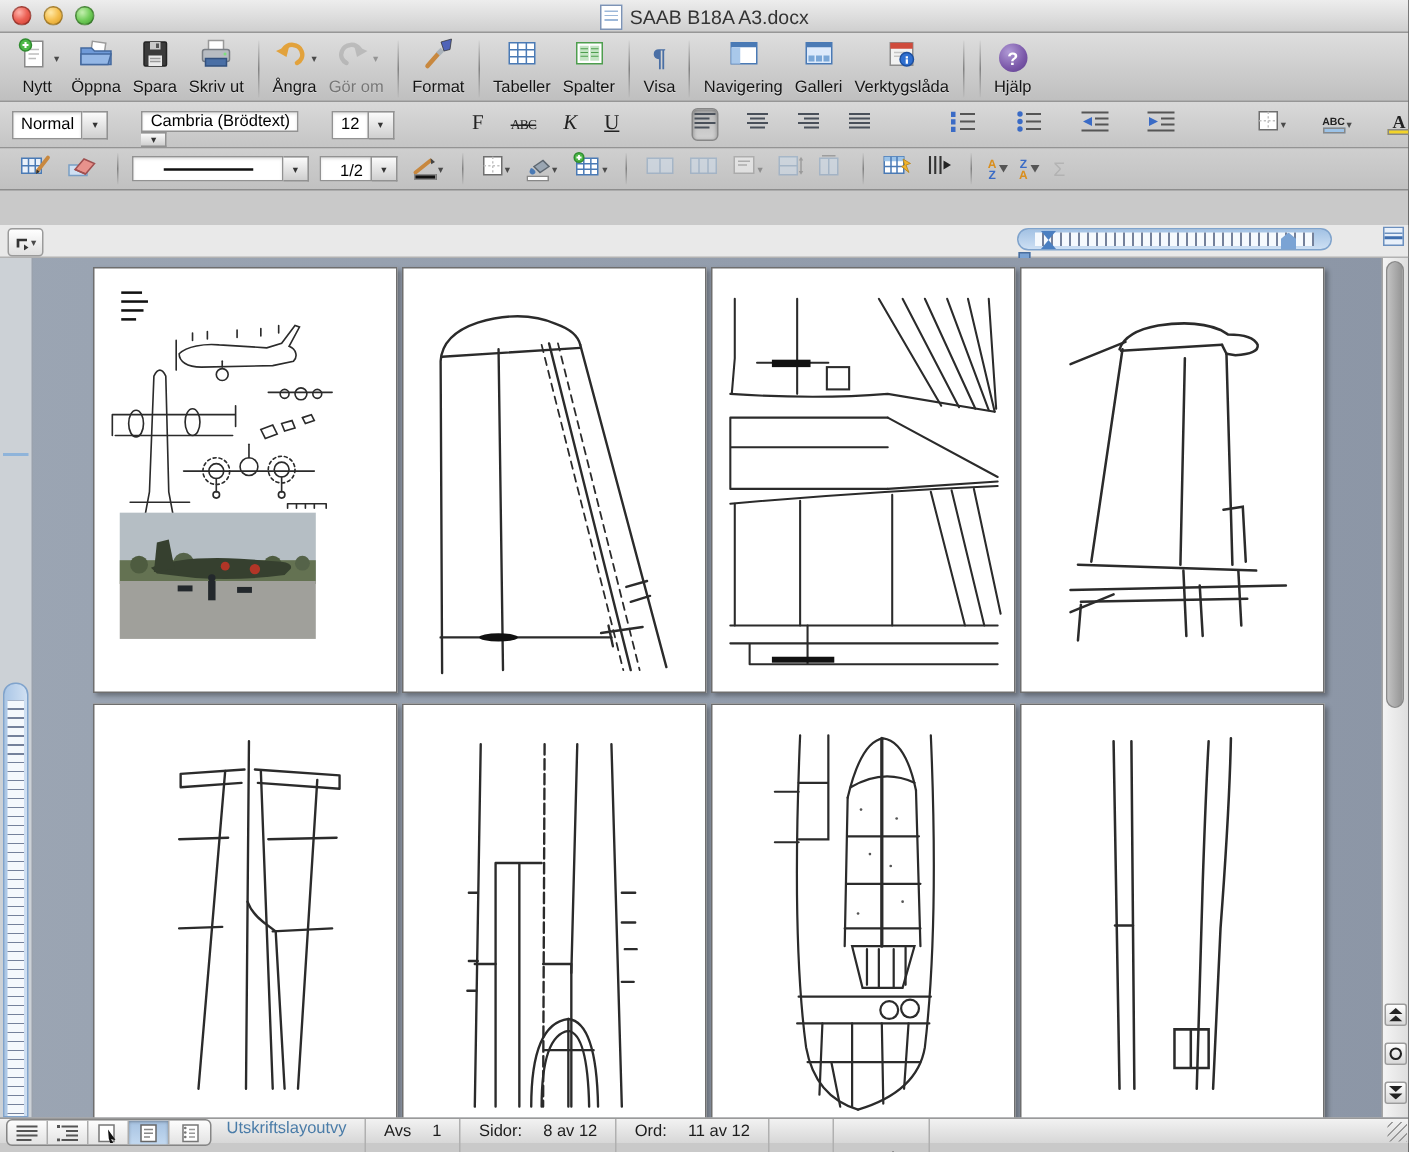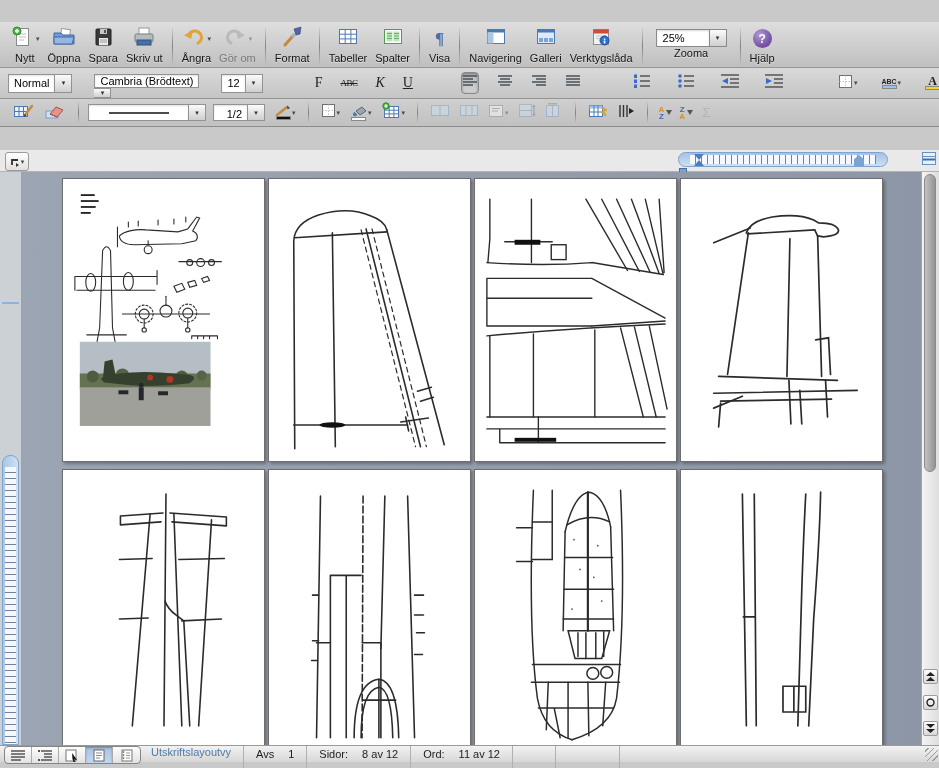--- a/index.html
+++ b/index.html
@@ -137,20 +137,31 @@
   .tdot{width:9px;height:9px;border-radius:50%;border:1px solid #8f8f8f;
     background:radial-gradient(circle at 35% 30%,#f2f2f2,#c9c9c9);box-sizing:border-box;}
   .grip{position:absolute;right:1px;bottom:1px;width:13px;height:13px;
     background:repeating-linear-gradient(135deg,transparent 0 2px,#9a9a9a 2px 3px,transparent 3px 4px);}
 </style>
 </head>
 <body>
 
 <div class="window">
 
+  <div class="titlebar">
+    <div class="lights">
+      <div class="light red"></div>
+      <div class="light yellow"></div>
+      <div class="light green"></div>
+    </div>
+    <div class="title">
+      <span class="docic"></span>
+      <span>SAAB B18A A3.docx</span>
+    </div>
+  </div>
 
   <div class="tbmain">
 
     <div class="tbtn">
       <div class="icw">
           <span>
         <svg width="24" height="24">
               <rect x="6.5" y="3.5" width="12" height="17" fill="#fff" stroke="#8a8a8a"></rect>
               <path d="M9 9h7M9 12h7M9 15h5" stroke="#bdbdbd"></path>
               <circle cx="7" cy="6" r="4" fill="#4db847" stroke="#2f8b2f"></circle>
@@ -313,31 +324,20 @@
               <circle cx="15.5" cy="15.5" r="4.5" fill="#2f6fd0" stroke="#1d4f9e"></circle>
               <rect x="14.8" y="13.5" width="1.5" height="1.5" fill="#fff"></rect>
               <rect x="14.8" y="15.5" width="1.5" height="3" fill="#fff"></rect>
             </svg></span>
         </div>
       <span class="lbl">Verktygslåda</span>
     </div>
 
     <div class="sep"></div>
 
-    <div class="zoomw">
-      <div class="zbox">
-        <div class="zval">
-            <span>25%</span>
-          </div>
-        <div class="zdd">
-            <span>▾</span>
-          </div>
-      </div>
-      <span class="lbl">Zooma</span>
-    </div>
 
     <div class="sep"></div>
 
     <div class="tbtn">
       <div class="icw">
           <span style="width:19px;height:19px;border-radius:50%;background:radial-gradient(circle at 35% 30%,#b09ad6,#7a57a8 60%,#5a3c8a);display:flex;align-items:center;justify-content:center;color:#fff;font-weight:bold;font-size:12px;">?</span>
         </div>
       <span class="lbl">Hjälp</span>
     </div>
   </div>

